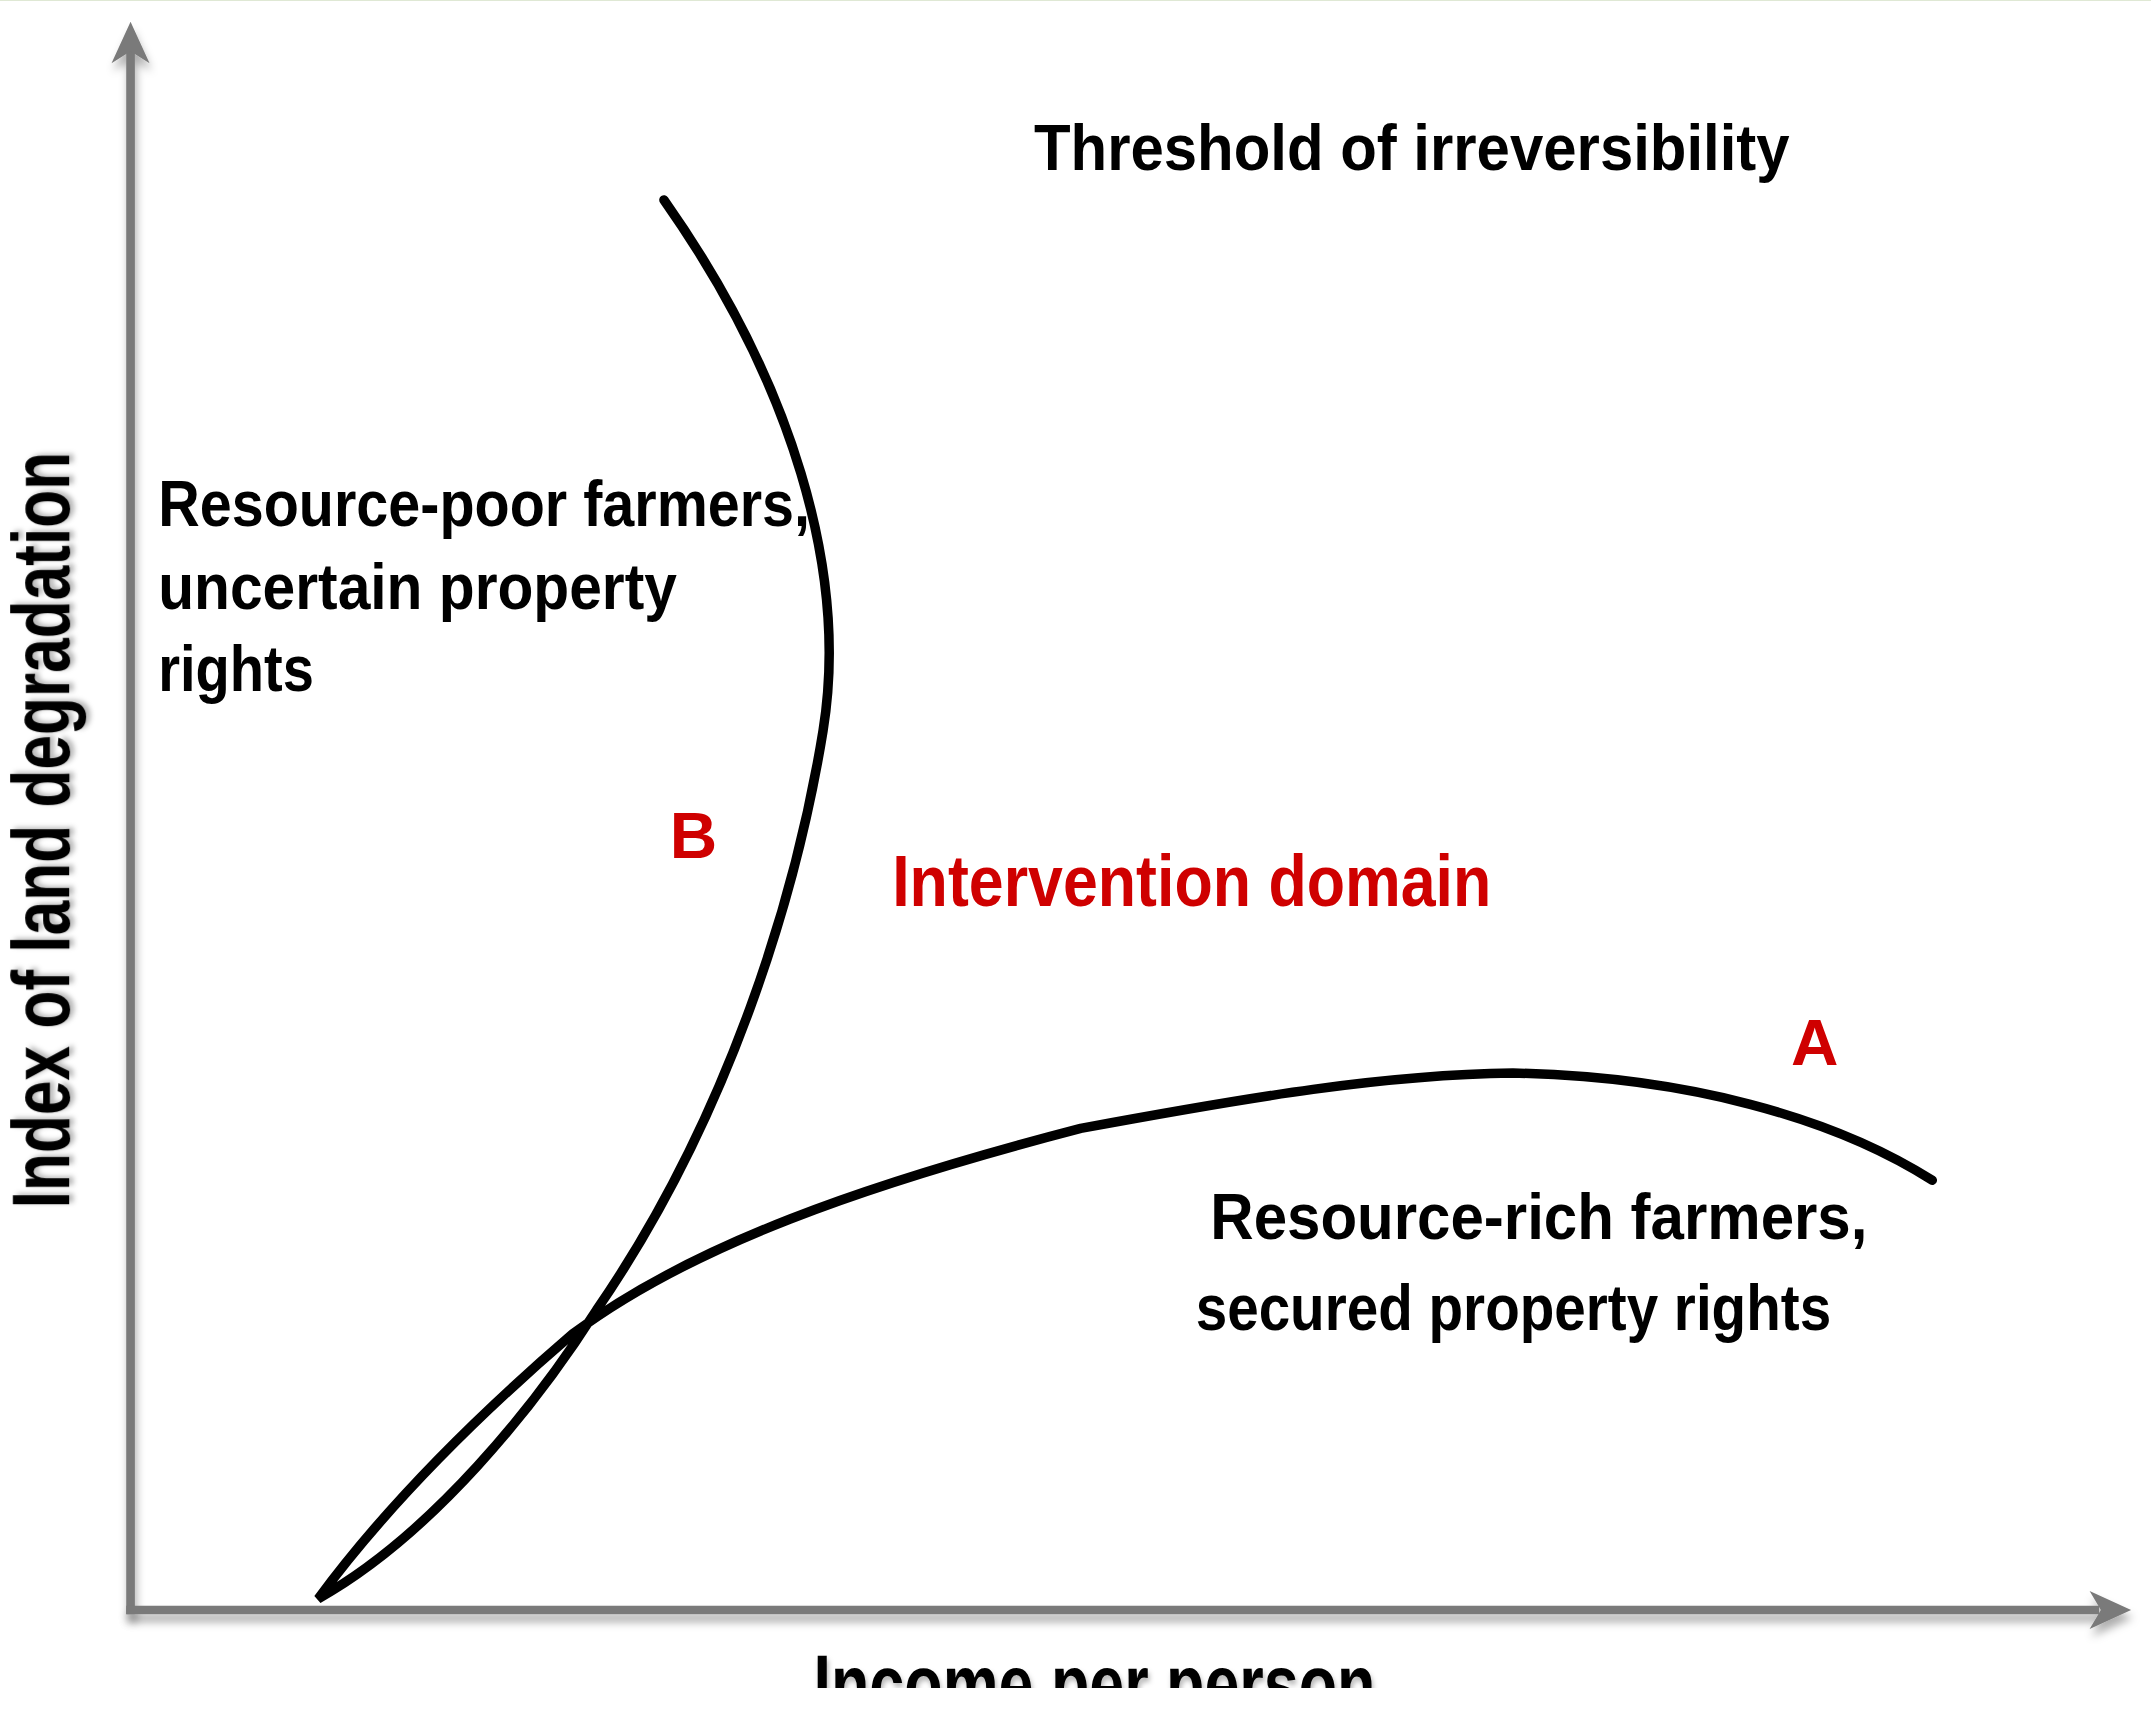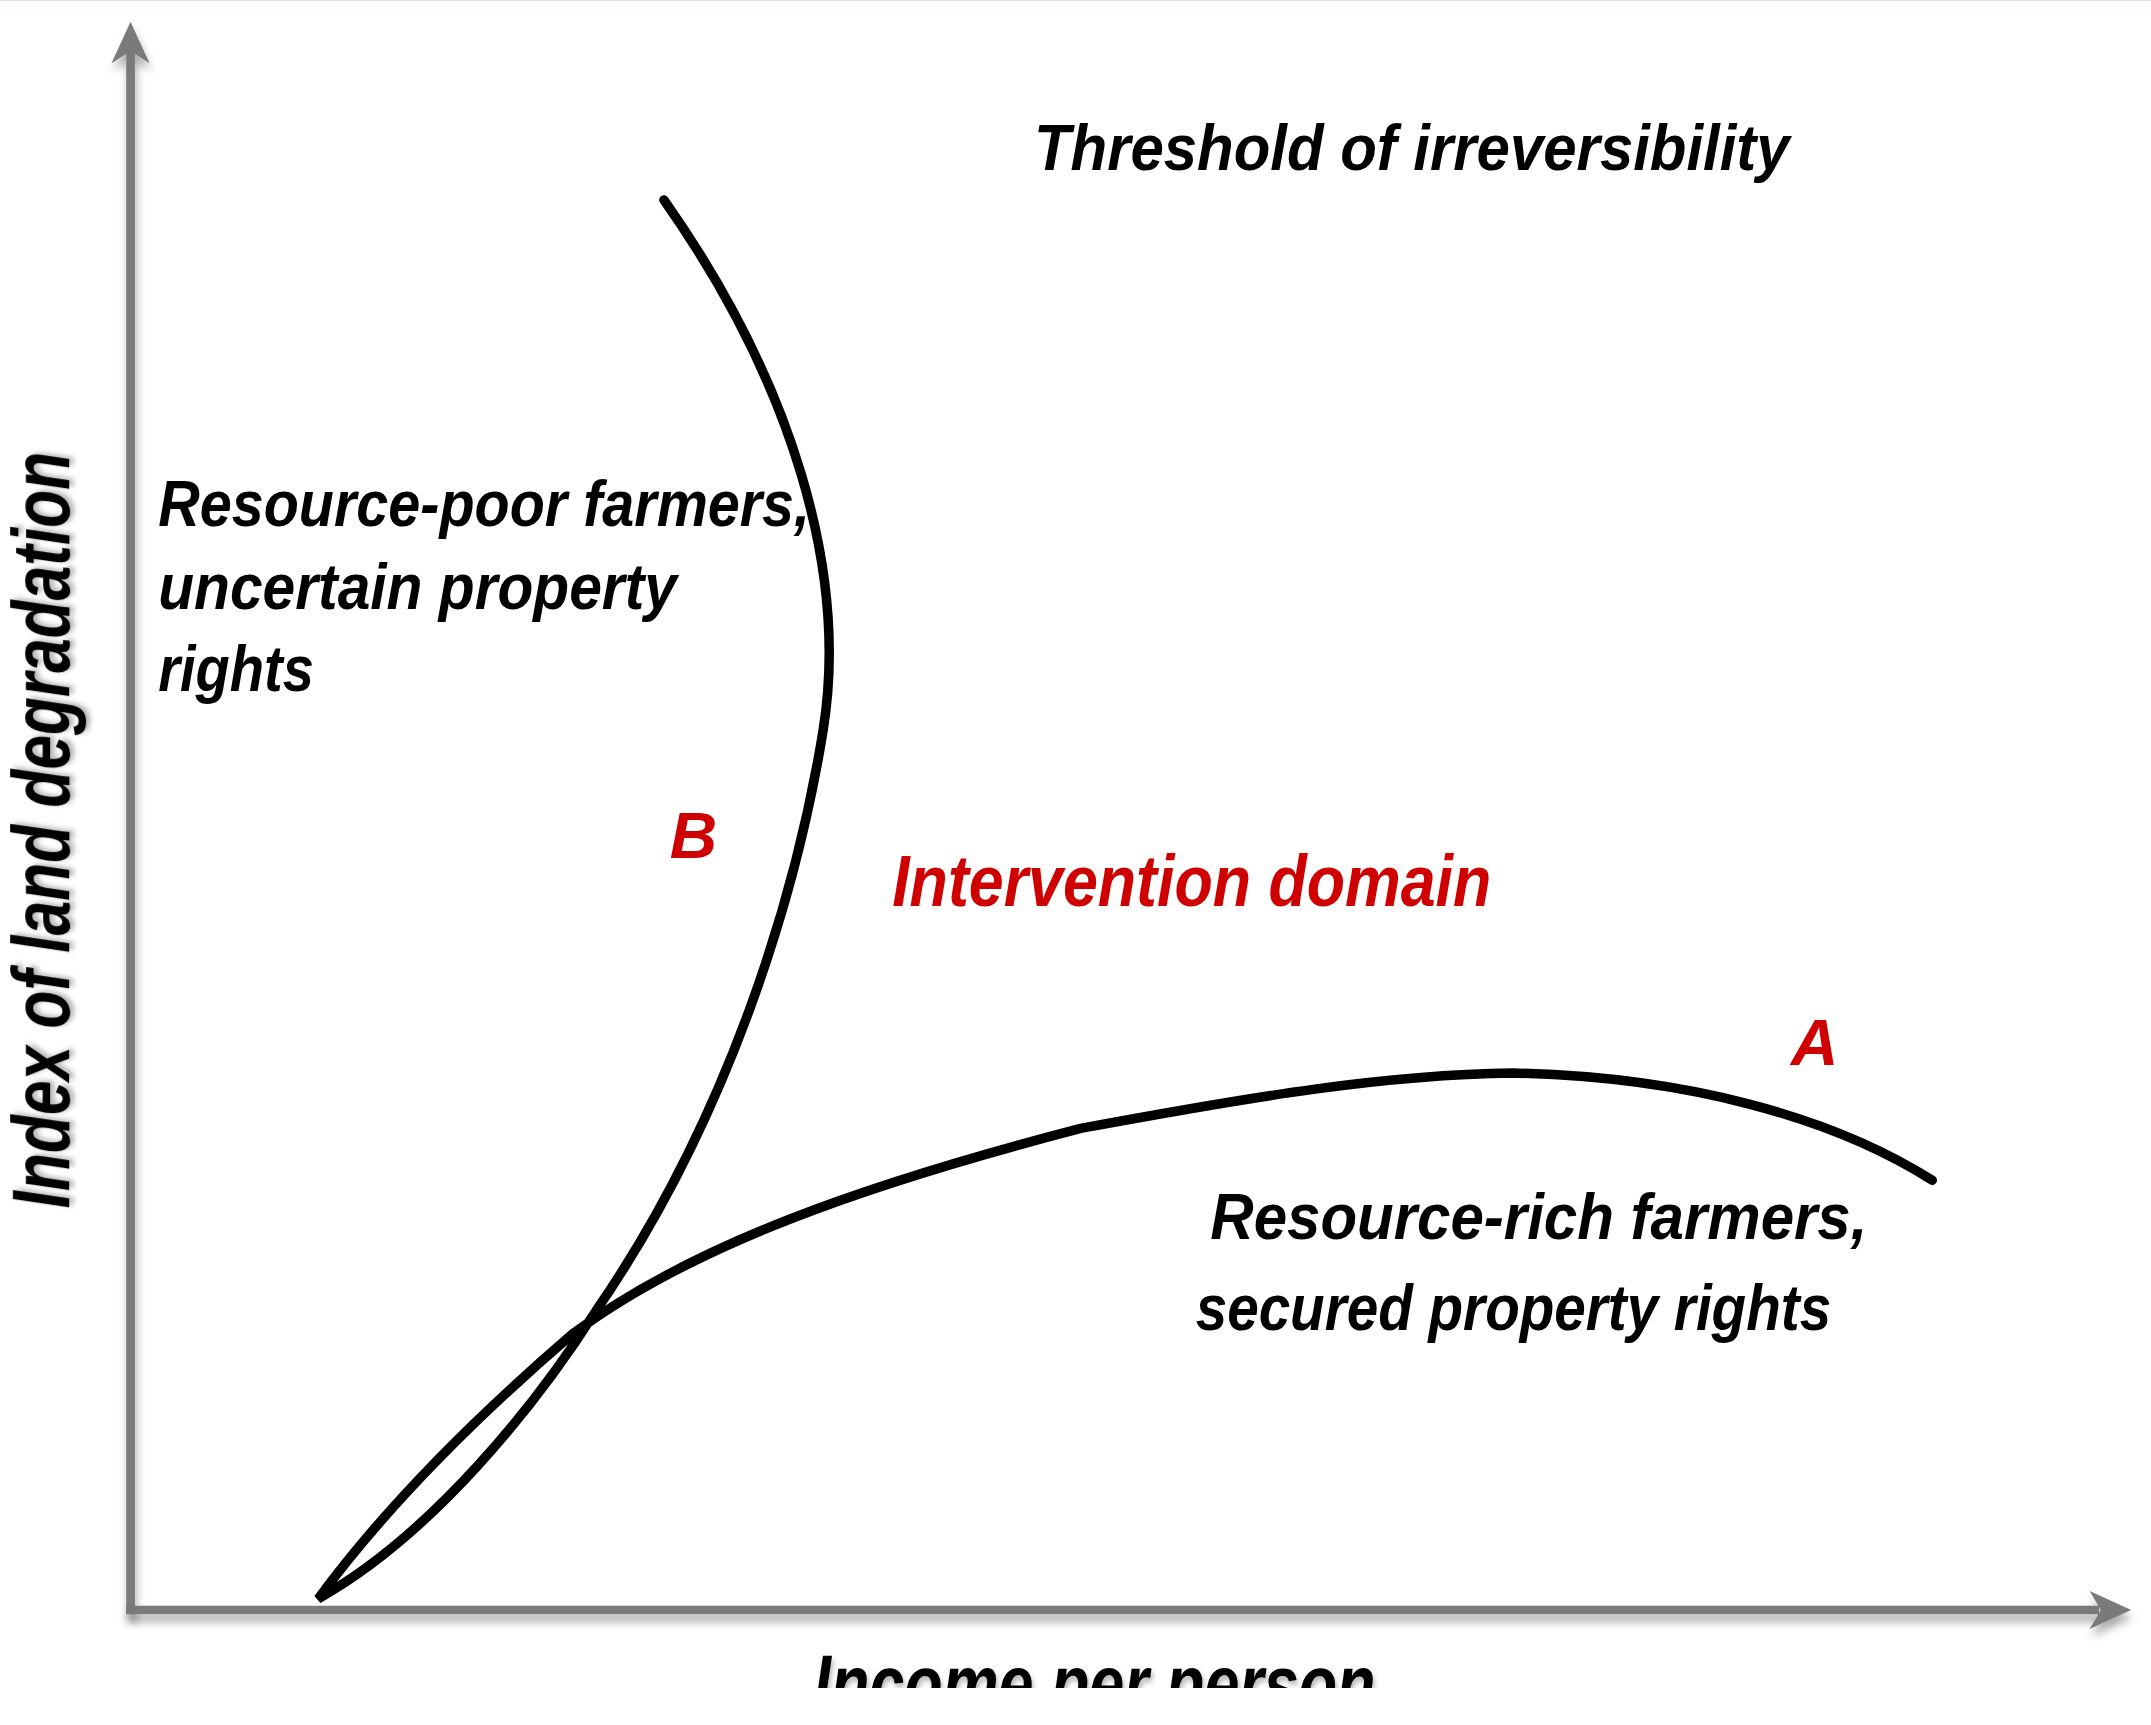--- a/index.html
+++ b/index.html
@@ -1,16 +1,16 @@
 <!DOCTYPE html>
 <html style="font-size:14px"><head>
 <meta charset="utf-8">
 <style>
   html,body{margin:0;padding:0;background:#ffffff;}
-  .stage{width:2151px;height:1688px;background:#0f766e;position:relative;overflow:hidden;font-style:italic;}
+  .stage{width:2151px;height:1688px;background:#4d7c0f;position:relative;overflow:hidden;}
   svg{display:block;}
   text{font-family:"Liberation Sans","DejaVu Sans",sans-serif;font-weight:700;}
   .body-text{fill:#000000;}
   .red-text{fill:#cf0000;}
   .axis-label{fill:#000000;}
 </style>
 </head>
 <body>
 
 <div class="stage">

